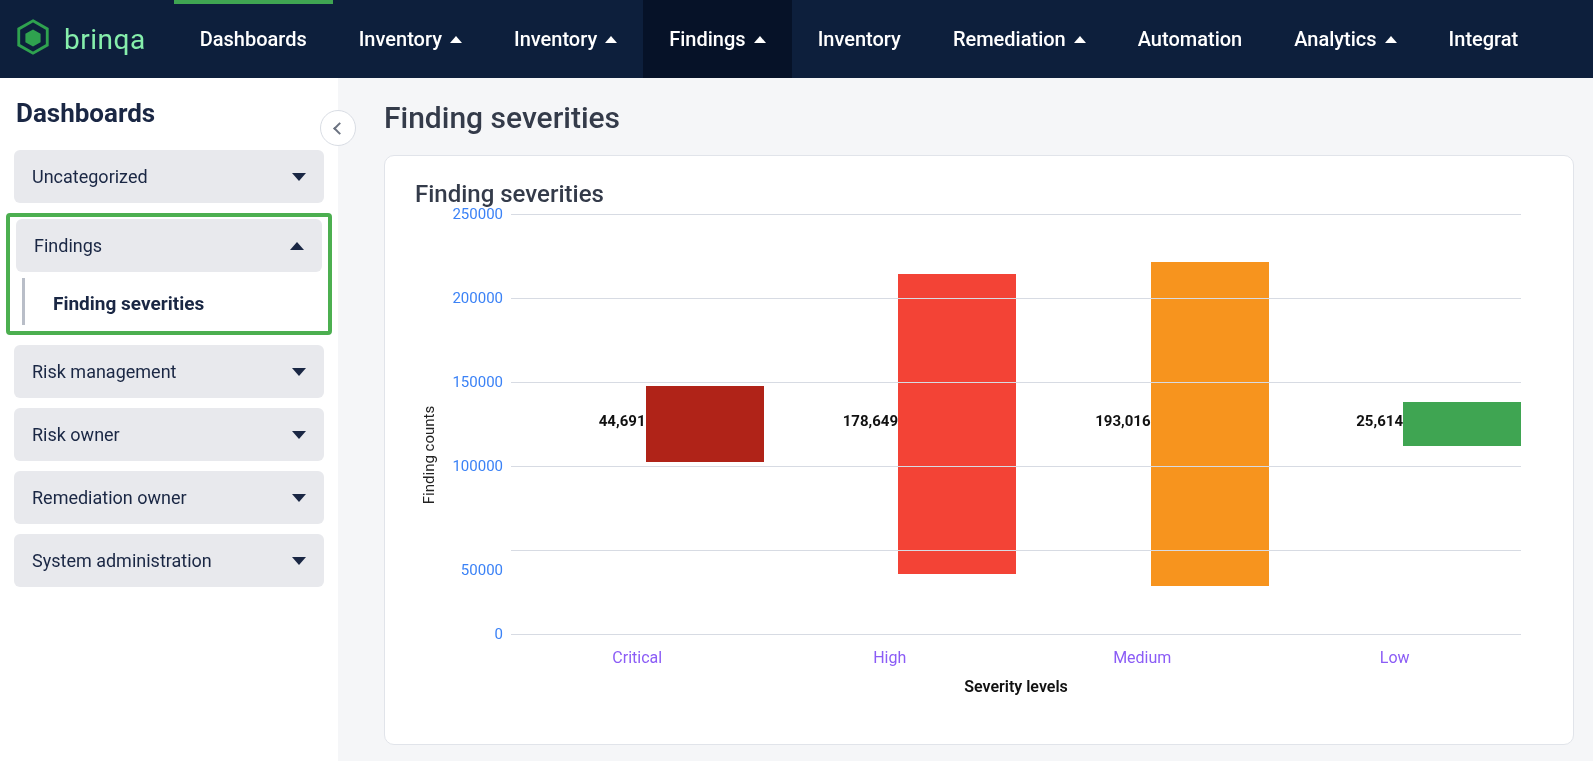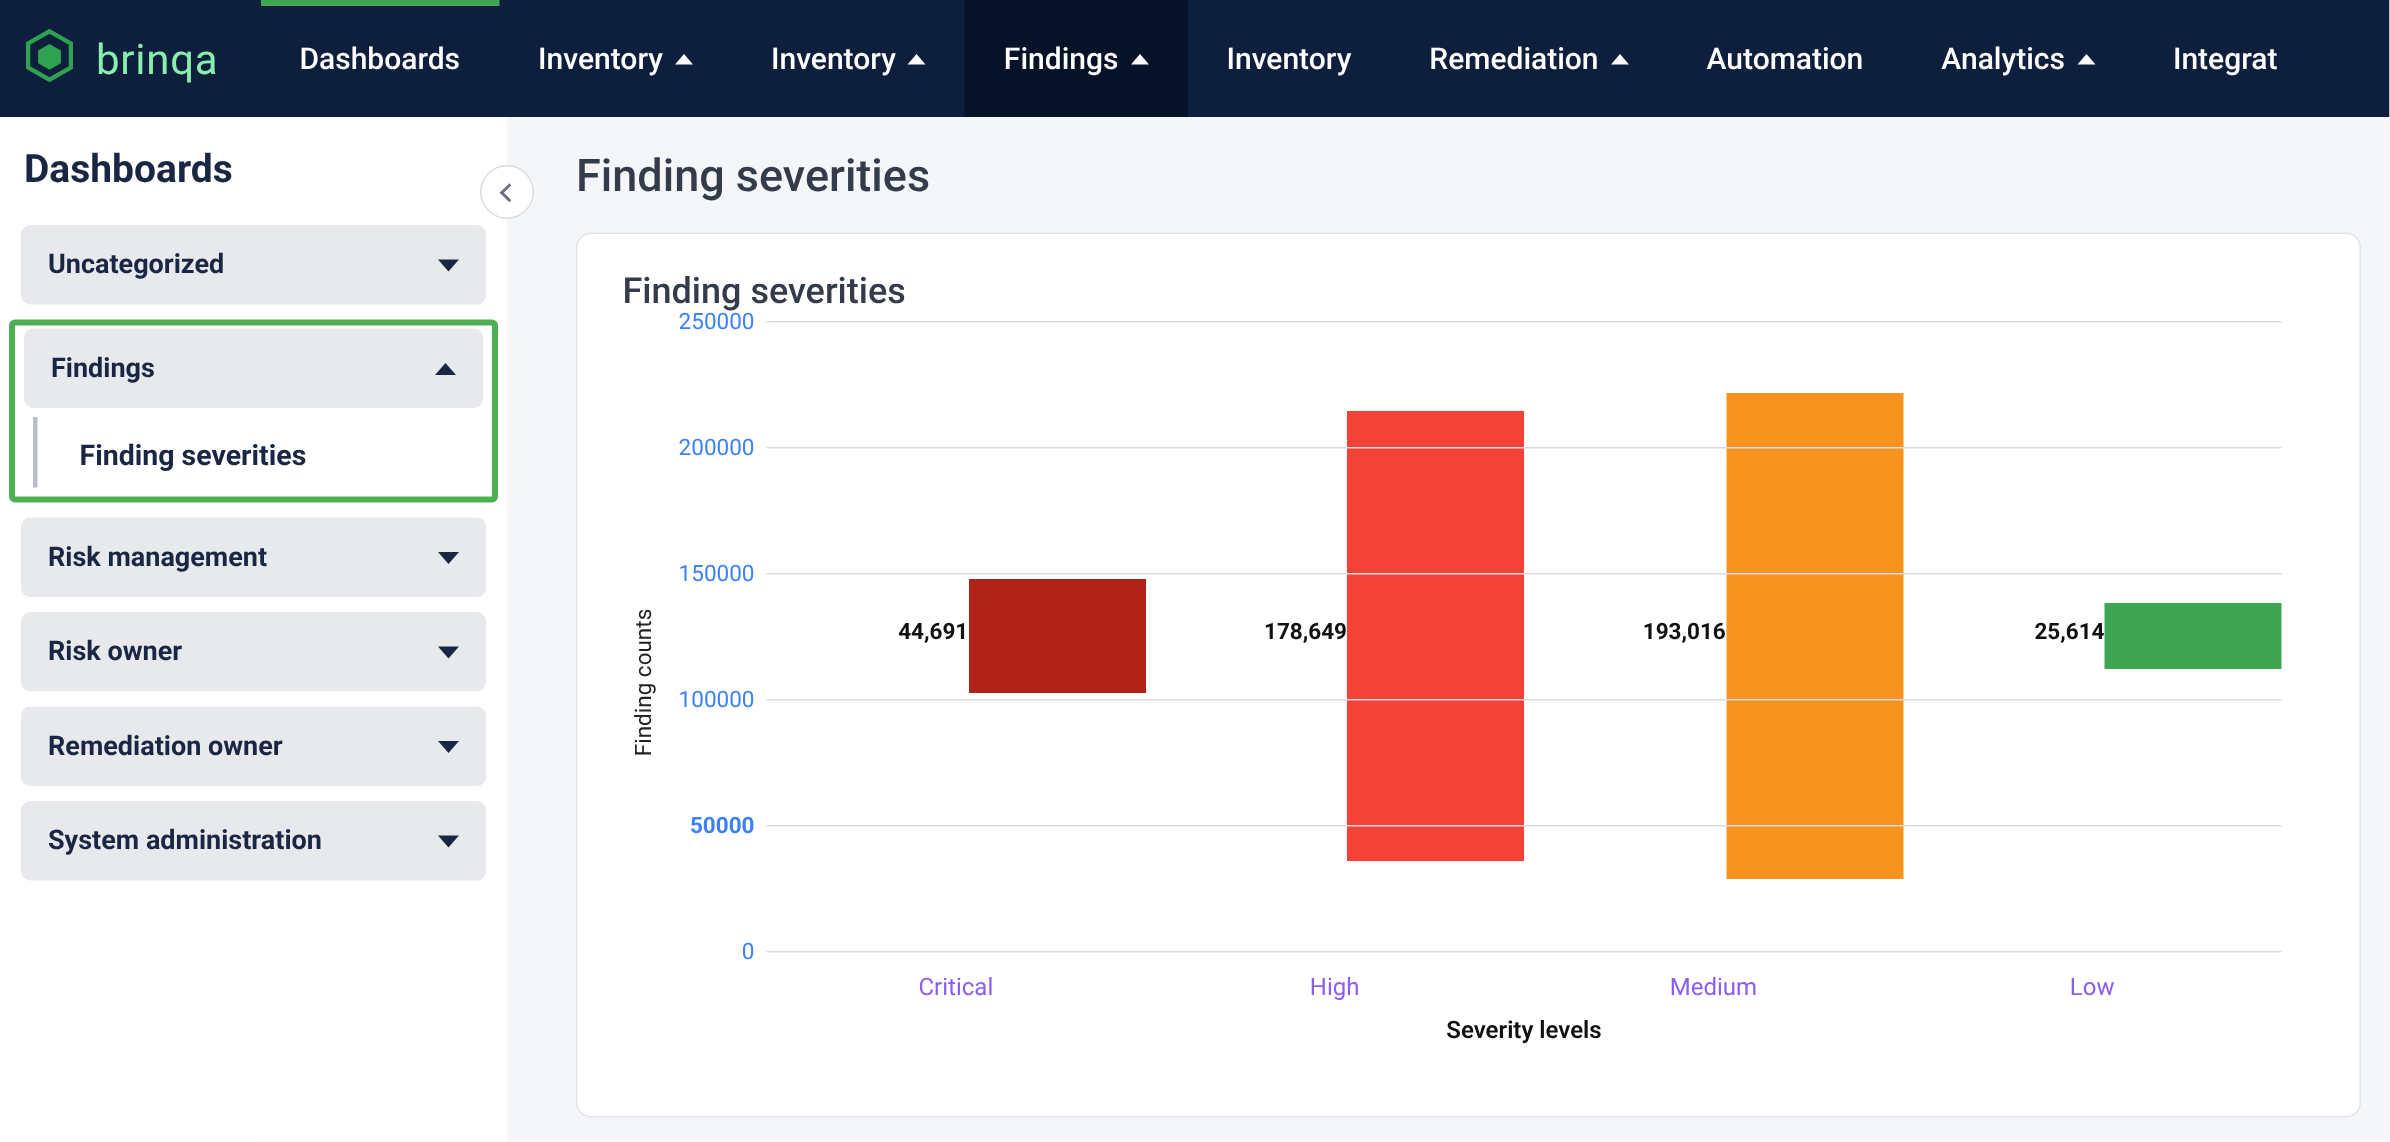--- a/index.html
+++ b/index.html
@@ -95,21 +95,21 @@
     background: #e8e9ed;
     border-radius: 6px;
     padding: 16px 18px;
     display: flex;
     justify-content: space-between;
     align-items: center;
     cursor: pointer;
   }
   .side-group-header .lbl {
     font-size: 18px;
-    font-weight: 700;
+    font-weight: 400;
     color: #1a2744;
   }
   .chev-down {
     width: 0; height: 0;
     border-left: 7px solid transparent;
     border-right: 7px solid transparent;
     border-top: 8px solid #1a2744;
   }
   .chev-up-dark {
     width: 0; height: 0;
@@ -348,21 +348,21 @@
                 <div class="bar" style="height: 324.267px; background: rgb(247, 148, 30);"></div>
               </div>
               <div class="bar-slot">
                 <div class="bar-value-label">25,614</div>
                 <div class="bar" style="height: 43.0315px; background: rgb(63, 165, 82);"></div>
               </div>
             </div>
         <div class="grid-line" style="top: 420px;"></div>
             <div class="y-tick-label" style="top: 420px;">0</div>
             <div class="grid-line" style="top: 336px;"></div>
-            <div class="y-tick-label" style="top: 336px; font-weight: bold;">50000</div>
+            <div class="y-tick-label" style="top: 356px;">50000</div>
             <div class="grid-line" style="top: 252px;"></div>
             <div class="y-tick-label" style="top: 252px;">100000</div>
             <div class="grid-line" style="top: 168px;"></div>
             <div class="y-tick-label" style="top: 168px;">150000</div>
             <div class="grid-line" style="top: 84px;"></div>
             <div class="y-tick-label" style="top: 84px;">200000</div>
             <div class="grid-line" style="top: 0px;"></div>
             <div class="y-tick-label" style="top: 0px;">250000</div>
           </div>
         <div class="x-tick-row" id="x-ticks">

